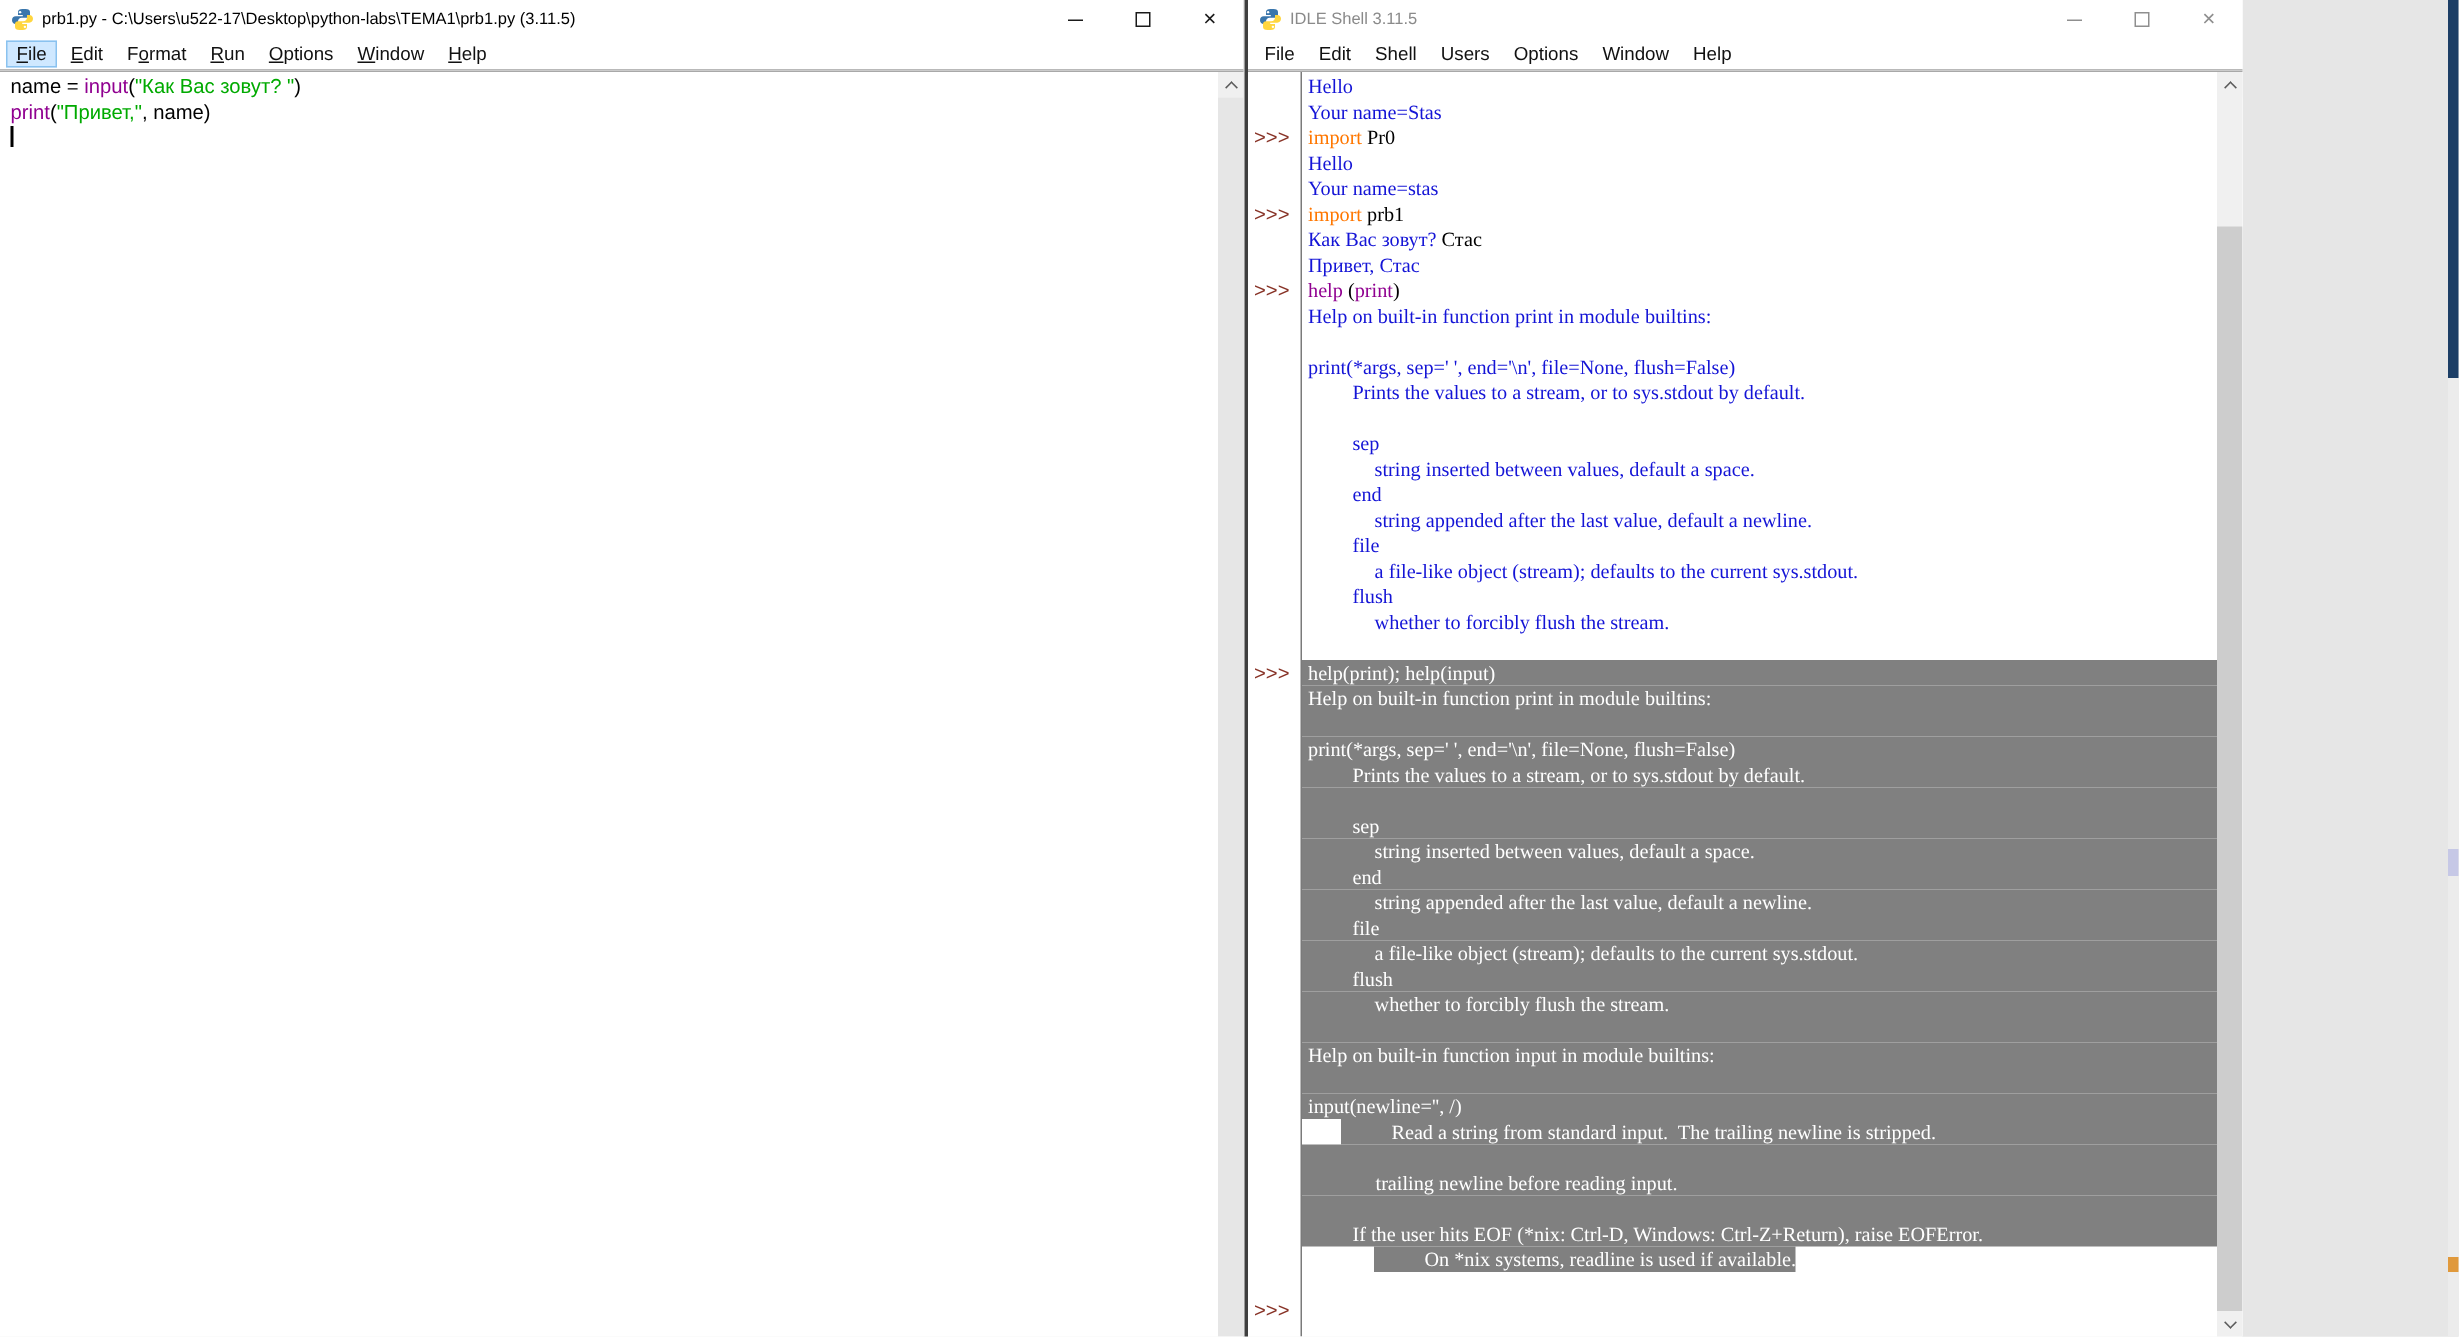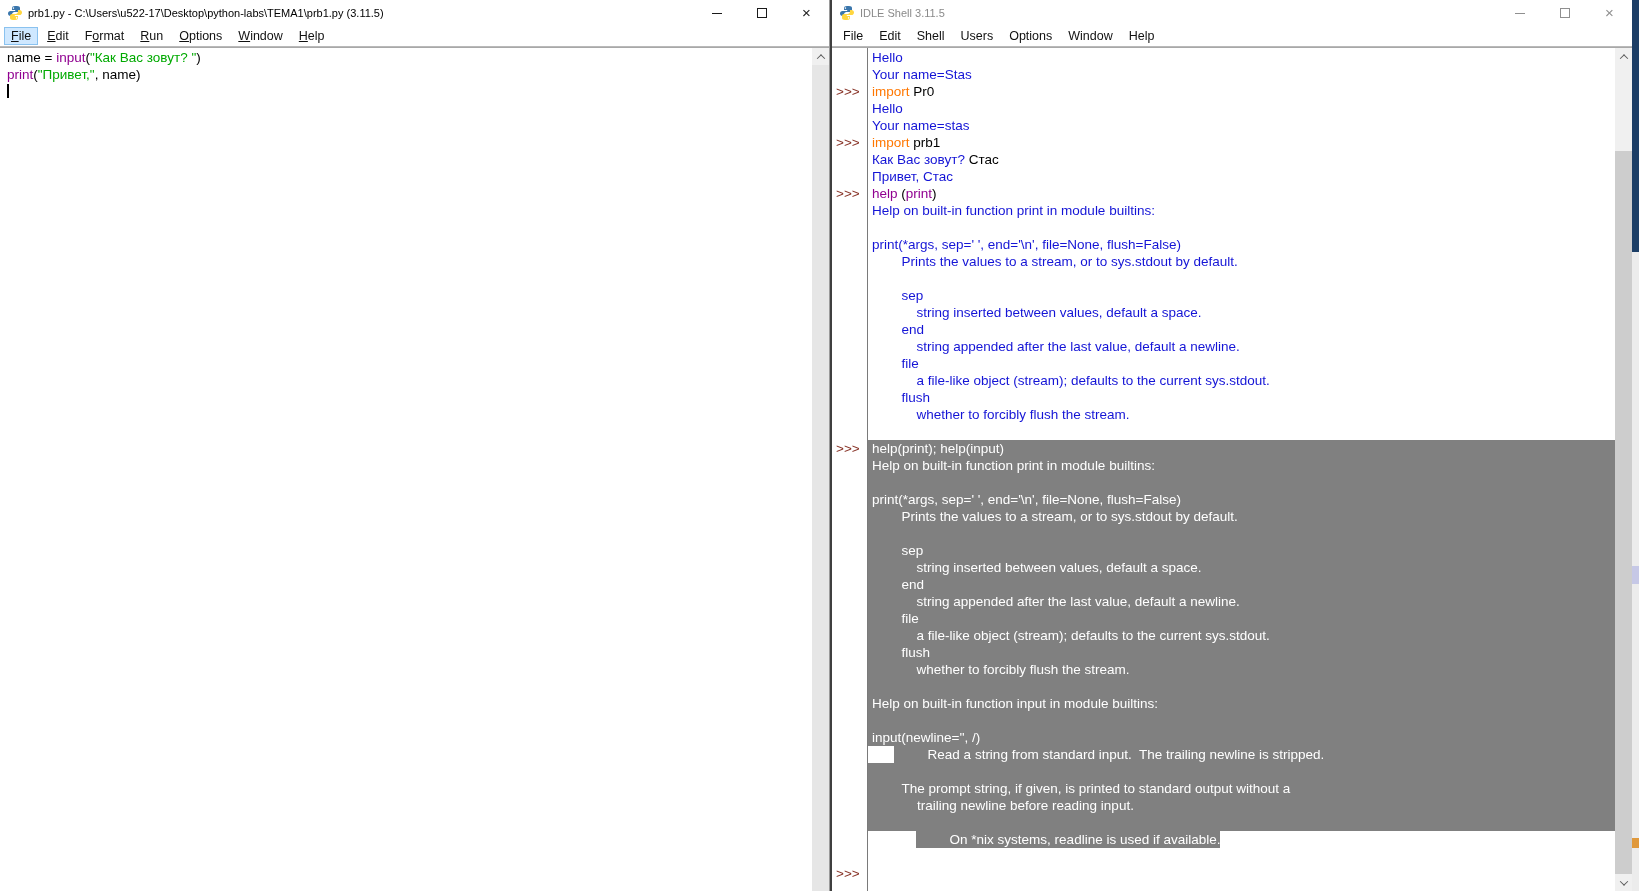--- a/index.html
+++ b/index.html
@@ -1,20 +1,20 @@
 <!DOCTYPE html>
 <html style="--c-out: #1414d6; --c-kw: #ff7700; --c-bi: #900090; --c-str: #00aa00; --c-prompt: #883327; --c-selbg: #808080; --c-navy: #1c3e66;"><head>
 <meta charset="utf-8">
 <style>
   * { margin:0; padding:0; box-sizing:border-box; }
   html,body { width:1639px; height:891px; overflow:hidden; background:#e6e6e6;
               font-family:"Liberation Sans", sans-serif; }
   .window { position:absolute; top:0; bottom:0; background:#fff; }
   #editor-window { left:0; width:830px; border-right:1px solid #9a9a9a; }
-  #shell-window  { left:830px; width:802px; border-left:2px solid #3f3f3f; }
+  #shell-window  { left:830px; width:665px; border-left:2px solid #3f3f3f; }
 
   .titlebar { height:26px; background:#ffffff; display:flex; align-items:center; }
   .title-icon { width:16px; height:16px; margin:0 5px 0 7px; flex:0 0 auto; }
   .title-text { font-size:11px; color:#000; white-space:nowrap; }
   #shell-window .title-text { color:#8a8a8a; }
   .win-buttons { margin-left:auto; display:flex; height:26px; }
   .win-btn { width:45px; height:26px; display:flex; align-items:center; justify-content:center; color:#1a1a1a; }
   #shell-window .win-btn { color:#8f8f8f; }
   .glyph-min { width:10px; height:1px; background:currentColor; display:block; }
   .glyph-max { width:10px; height:10px; border:1px solid currentColor; display:block; }
@@ -34,21 +34,21 @@
   .e-line { height:17px; line-height:17px; padding-left:7px; white-space:pre; }
   .caret { display:inline-block; width:1.5px; height:14px; background:#000;
            vertical-align:middle; margin-top:-2px; }
 
   
   #shell-lines { position:absolute; top:1px; left:0; right:17px; bottom:0;
                  font-size:13.5px; }
   #shell-sep { position:absolute; top:0; bottom:0; left:35px; width:1px; background:#7a7a7a; }
   .s-line { display:flex; height:17px; line-height:17px; white-space:pre; }
   .s-prompt { flex:0 0 36px; padding-left:4px; color:var(--c-prompt); }
-  .s-text { flex:1 1 auto; padding-left:4px; overflow:hidden; }
+  .s-text { flex:1 1 auto; padding-left:4px; overflow:hidden;font-family:Liberation Serif, serif; }
   .s-text.sel-full { background:var(--c-selbg); }
   .s-text.sel-fit { flex:0 0 auto; background:var(--c-selbg);margin-left:48px; }
   .c-out { color:var(--c-out); }
   .c-in  { color:#000; }
   .c-kw  { color:var(--c-kw); }
   .c-bi  { color:var(--c-bi); }
   .c-str { color:var(--c-str); }
   .c-sel { color:#ffffff; }
 
   
@@ -188,23 +188,23 @@
         <div class="s-line"><div class="s-prompt"></div><div class="s-text sel-full" style="padding-left: 33.6px;"><span class="c-sel">file</span></div></div>
         <div class="s-line"><div class="s-prompt"></div><div class="s-text sel-full" style="padding-left: 48.4px;"><span class="c-sel">a file-like object (stream); defaults to the current sys.stdout.</span></div></div>
         <div class="s-line"><div class="s-prompt"></div><div class="s-text sel-full" style="padding-left: 33.6px;"><span class="c-sel">flush</span></div></div>
         <div class="s-line"><div class="s-prompt"></div><div class="s-text sel-full" style="padding-left: 48.4px;"><span class="c-sel">whether to forcibly flush the stream.</span></div></div>
         <div class="s-line"><div class="s-prompt"></div><div class="s-text sel-full"></div></div>
         <div class="s-line"><div class="s-prompt"></div><div class="s-text sel-full"><span class="c-sel">Help on built-in function input in module builtins:</span></div></div>
         <div class="s-line"><div class="s-prompt"></div><div class="s-text sel-full"></div></div>
         <div class="s-line"><div class="s-prompt"></div><div class="s-text sel-full"><span class="c-sel">input(newline='', /)</span></div></div>
         <div class="s-line"><div class="s-prompt"></div><div class="s-text sel-full" style="padding-left: 33.6px; margin-left: 26px;"><span class="c-sel">Read a string from standard input.  The trailing newline is stripped.</span></div></div>
         <div class="s-line"><div class="s-prompt"></div><div class="s-text sel-full"></div></div>
-        <div class="s-line"><div class="s-prompt"></div><div class="s-text sel-full" style="padding-left: 33.6px;"><span class="c-sel">The prompt string, if given, is printed to standard output without a</span></div></div>
         <div class="s-line"><div class="s-prompt"></div><div class="s-text sel-full" style="padding-left: 49px;"><span class="c-sel">trailing newline before reading input.</span></div></div>
         <div class="s-line"><div class="s-prompt"></div><div class="s-text sel-full"></div></div>
+        <div class="s-line"><div class="s-prompt"></div><div class="s-text sel-full" style="padding-left: 33.6px;"><span class="c-sel">If the user hits EOF (*nix: Ctrl-D, Windows: Ctrl-Z+Return), raise EOFError.</span></div></div>
         <div class="s-line"><div class="s-prompt"></div><div class="s-text sel-fit" style="padding-left: 33.6px;"><span class="c-sel">On *nix systems, readline is used if available.</span></div></div>
         <div class="s-line"><div class="s-prompt"></div><div class="s-text"></div></div>
         <div class="s-line"><div class="s-prompt">&gt;&gt;&gt;</div><div class="s-text"></div></div>
       </div>
     <div class="scrollbar" id="shell-scrollbar" style="top:0;">
       <div id="shell-thumb"></div>
       <div class="sb-btn sb-up">
           <span class="chev-up"></span>
         </div>
       <div class="sb-btn sb-down">

